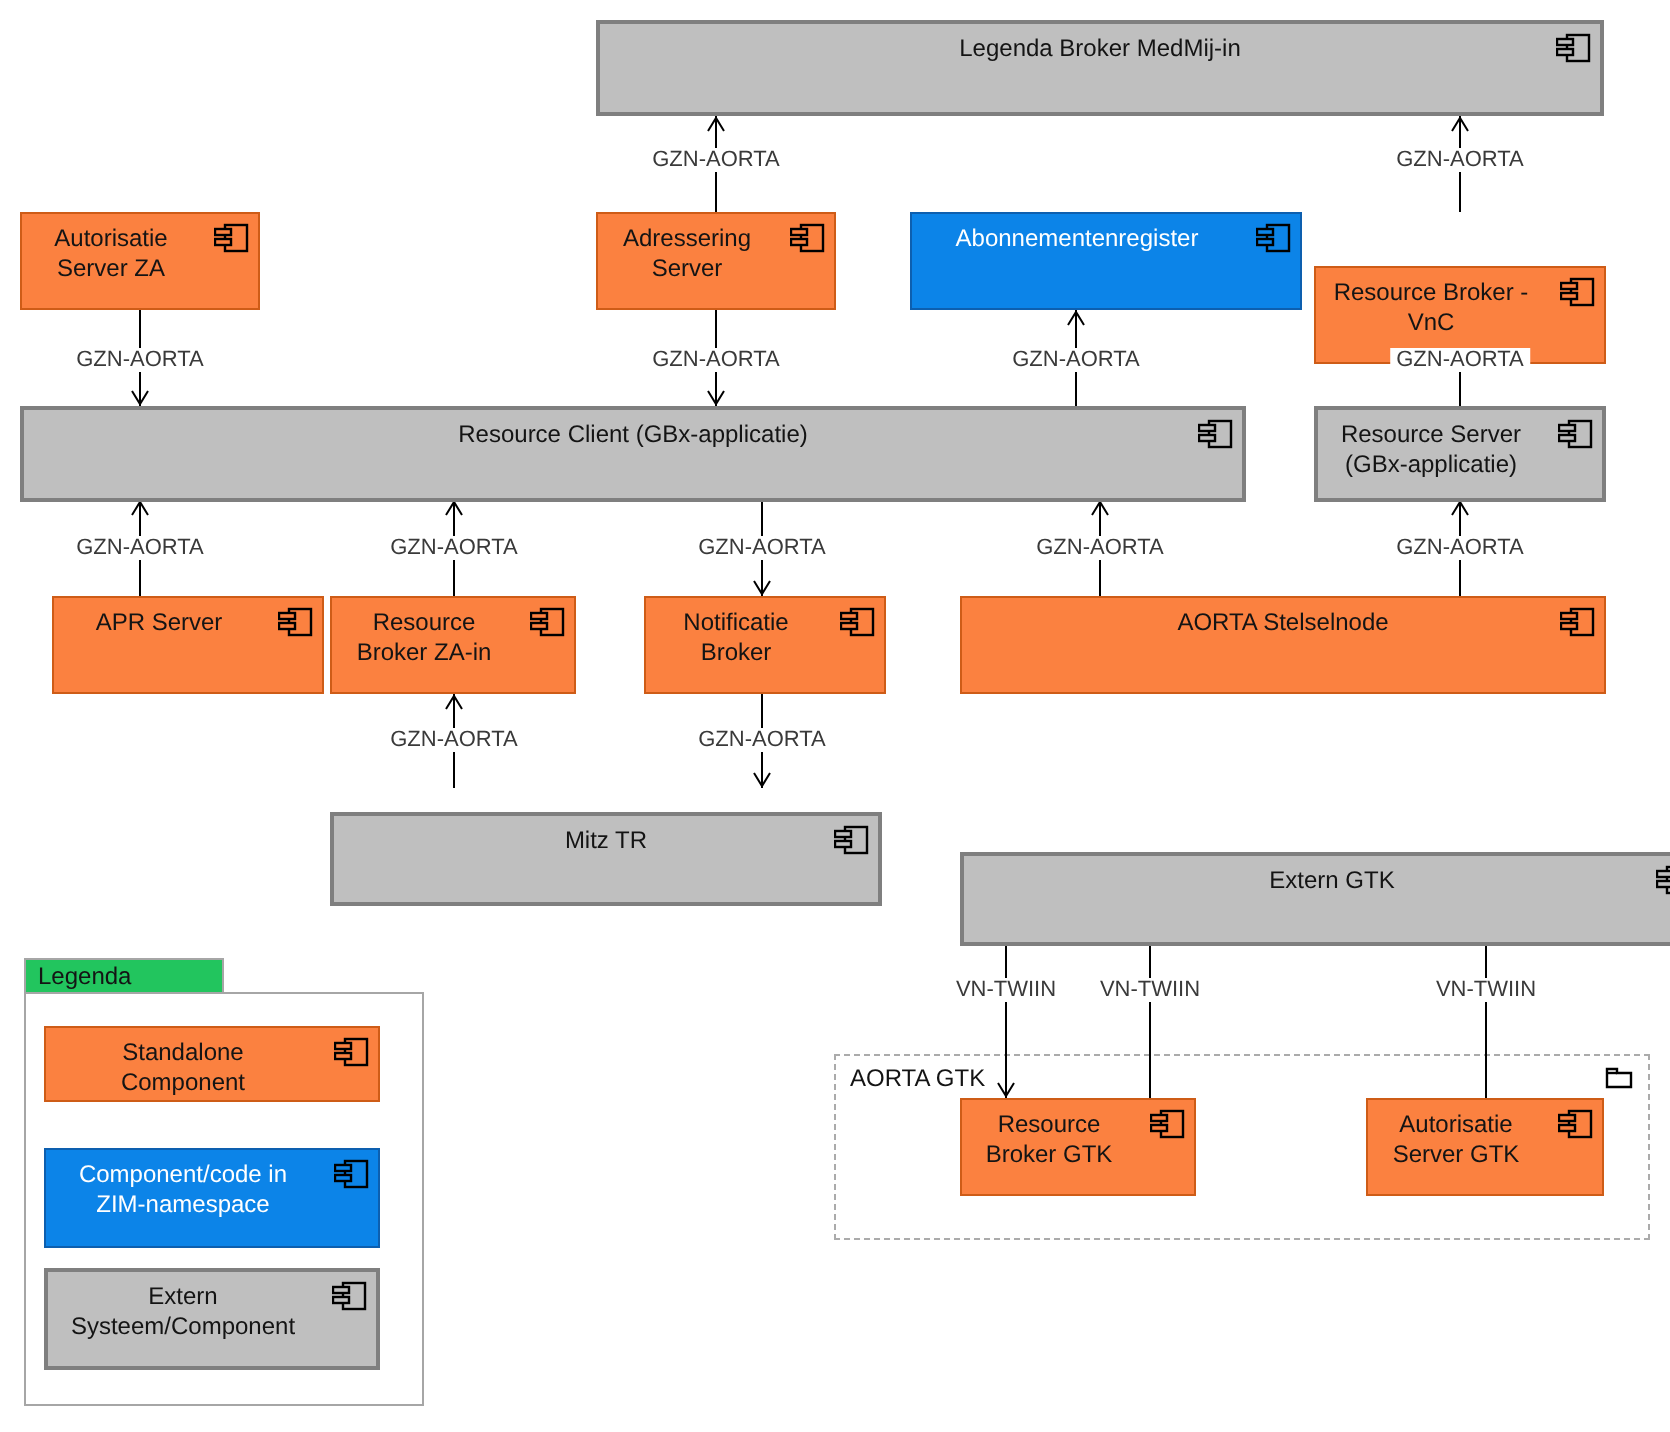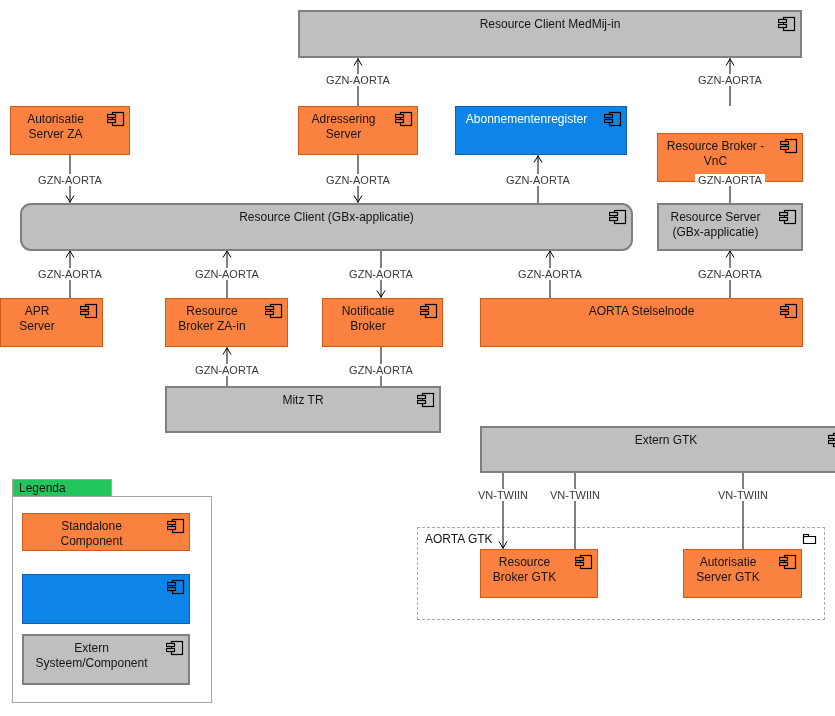--- a/index.html
+++ b/index.html
@@ -78,60 +78,60 @@
         <path d="M1.5 10.5 V1.5 H6.5 V3.5 H13.5 V10.5 Z" fill="#ffffff" stroke="#000000" stroke-width="1.2"></path>
         <line x1="1.5" y1="3.5" x2="6.5" y2="3.5" stroke="#000000" stroke-width="1.2"></line>
       </svg>
     </span>
   </div>
 
   <div class="legend-tab">
     <span>Legenda</span>
   </div>
   <div class="legend-box"></div>
-<div class="node gray" style="left: 298px; top: 10px; width: 504px; height: 48px;"><span>Resource Client MedMij-in</span><span class="cicon"><svg width="18" height="16">
+<div class="node gray" style="left: 298px; top: 10px; width: 504px; height: 48px;"><span>Legenda Broker MedMij-in</span><span class="cicon"><svg width="18" height="16">
           <rect x="5.5" y="1.5" width="11" height="13" fill="#BFBFBF" stroke="#000000" stroke-width="1.2"></rect>
           <rect x="0.5" y="3.5" width="8" height="3" fill="#BFBFBF" stroke="#000000" stroke-width="1.2"></rect>
           <rect x="0.5" y="8.5" width="8" height="3" fill="#BFBFBF" stroke="#000000" stroke-width="1.2"></rect>
         </svg></span></div>
     <div class="node orange narrow" style="left: 10px; top: 106px; width: 120px; height: 49px;"><span>Autorisatie
 Server ZA</span><span class="cicon"><svg width="18" height="16">
           <rect x="5.5" y="1.5" width="11" height="13" fill="#FB8140" stroke="#000000" stroke-width="1.2"></rect>
           <rect x="0.5" y="3.5" width="8" height="3" fill="#FB8140" stroke="#000000" stroke-width="1.2"></rect>
           <rect x="0.5" y="8.5" width="8" height="3" fill="#FB8140" stroke="#000000" stroke-width="1.2"></rect>
         </svg></span></div>
     <div class="node orange narrow" style="left: 298px; top: 106px; width: 120px; height: 49px;"><span>Adressering
 Server</span><span class="cicon"><svg width="18" height="16">
           <rect x="5.5" y="1.5" width="11" height="13" fill="#FB8140" stroke="#000000" stroke-width="1.2"></rect>
           <rect x="0.5" y="3.5" width="8" height="3" fill="#FB8140" stroke="#000000" stroke-width="1.2"></rect>
           <rect x="0.5" y="8.5" width="8" height="3" fill="#FB8140" stroke="#000000" stroke-width="1.2"></rect>
         </svg></span></div>
-    <div class="node blue narrow" style="left: 455px; top: 106px; width: 172px; height: 49px;"><span>Abonnementenregister</span><span class="cicon"><svg width="18" height="16">
+    <div class="node blue narrow" style="left: 455px; top: 106px; width: 196px; height: 49px;"><span>Abonnementenregister</span><span class="cicon"><svg width="18" height="16">
           <rect x="5.5" y="1.5" width="11" height="13" fill="#0C84E8" stroke="#000000" stroke-width="1.2"></rect>
           <rect x="0.5" y="3.5" width="8" height="3" fill="#0C84E8" stroke="#000000" stroke-width="1.2"></rect>
           <rect x="0.5" y="8.5" width="8" height="3" fill="#0C84E8" stroke="#000000" stroke-width="1.2"></rect>
         </svg></span></div>
     <div class="node orange narrow" style="left: 657px; top: 106px; width: 146px; height: 49px; margin-top: 27px;"><span>Resource Broker -
 VnC</span><span class="cicon"><svg width="18" height="16">
           <rect x="5.5" y="1.5" width="11" height="13" fill="#FB8140" stroke="#000000" stroke-width="1.2"></rect>
           <rect x="0.5" y="3.5" width="8" height="3" fill="#FB8140" stroke="#000000" stroke-width="1.2"></rect>
           <rect x="0.5" y="8.5" width="8" height="3" fill="#FB8140" stroke="#000000" stroke-width="1.2"></rect>
         </svg></span></div>
-    <div class="node gray" style="left: 20px; top: 203px; width: 613px; height: 48px; border-radius: 11px;"><span>Resource Client (GBx-applicatie)</span><span class="cicon"><svg width="18" height="16">
+    <div class="node gray" style="left: 10px; top: 203px; width: 613px; height: 48px;"><span>Resource Client (GBx-applicatie)</span><span class="cicon"><svg width="18" height="16">
           <rect x="5.5" y="1.5" width="11" height="13" fill="#BFBFBF" stroke="#000000" stroke-width="1.2"></rect>
           <rect x="0.5" y="3.5" width="8" height="3" fill="#BFBFBF" stroke="#000000" stroke-width="1.2"></rect>
           <rect x="0.5" y="8.5" width="8" height="3" fill="#BFBFBF" stroke="#000000" stroke-width="1.2"></rect>
         </svg></span></div>
     <div class="node gray narrow" style="left: 657px; top: 203px; width: 146px; height: 48px;"><span>Resource Server
 (GBx-applicatie)</span><span class="cicon"><svg width="18" height="16">
           <rect x="5.5" y="1.5" width="11" height="13" fill="#BFBFBF" stroke="#000000" stroke-width="1.2"></rect>
           <rect x="0.5" y="3.5" width="8" height="3" fill="#BFBFBF" stroke="#000000" stroke-width="1.2"></rect>
           <rect x="0.5" y="8.5" width="8" height="3" fill="#BFBFBF" stroke="#000000" stroke-width="1.2"></rect>
         </svg></span></div>
-    <div class="node orange narrow" style="left: 0; top: 298px; width: 103px; height: 49px;"><span>APR Server</span><span class="cicon"><svg width="18" height="16">
+    <div class="node orange narrow" style="left: 26px; top: 298px; width: 136px; height: 49px;"><span>APR Server</span><span class="cicon"><svg width="18" height="16">
           <rect x="5.5" y="1.5" width="11" height="13" fill="#FB8140" stroke="#000000" stroke-width="1.2"></rect>
           <rect x="0.5" y="3.5" width="8" height="3" fill="#FB8140" stroke="#000000" stroke-width="1.2"></rect>
           <rect x="0.5" y="8.5" width="8" height="3" fill="#FB8140" stroke="#000000" stroke-width="1.2"></rect>
         </svg></span></div>
     <div class="node orange narrow" style="left: 165px; top: 298px; width: 123px; height: 49px;"><span>Resource
 Broker ZA-in</span><span class="cicon"><svg width="18" height="16">
           <rect x="5.5" y="1.5" width="11" height="13" fill="#FB8140" stroke="#000000" stroke-width="1.2"></rect>
           <rect x="0.5" y="3.5" width="8" height="3" fill="#FB8140" stroke="#000000" stroke-width="1.2"></rect>
           <rect x="0.5" y="8.5" width="8" height="3" fill="#FB8140" stroke="#000000" stroke-width="1.2"></rect>
         </svg></span></div>
@@ -139,21 +139,21 @@
 Broker</span><span class="cicon"><svg width="18" height="16">
           <rect x="5.5" y="1.5" width="11" height="13" fill="#FB8140" stroke="#000000" stroke-width="1.2"></rect>
           <rect x="0.5" y="3.5" width="8" height="3" fill="#FB8140" stroke="#000000" stroke-width="1.2"></rect>
           <rect x="0.5" y="8.5" width="8" height="3" fill="#FB8140" stroke="#000000" stroke-width="1.2"></rect>
         </svg></span></div>
     <div class="node orange" style="left: 480px; top: 298px; width: 323px; height: 49px;"><span>AORTA Stelselnode</span><span class="cicon"><svg width="18" height="16">
           <rect x="5.5" y="1.5" width="11" height="13" fill="#FB8140" stroke="#000000" stroke-width="1.2"></rect>
           <rect x="0.5" y="3.5" width="8" height="3" fill="#FB8140" stroke="#000000" stroke-width="1.2"></rect>
           <rect x="0.5" y="8.5" width="8" height="3" fill="#FB8140" stroke="#000000" stroke-width="1.2"></rect>
         </svg></span></div>
-    <div class="node gray" style="left: 165px; top: 386px; width: 276px; height: 47px;"><span>Mitz TR</span><span class="cicon"><svg width="18" height="16">
+    <div class="node gray" style="left: 165px; top: 406px; width: 276px; height: 47px;"><span>Mitz TR</span><span class="cicon"><svg width="18" height="16">
           <rect x="5.5" y="1.5" width="11" height="13" fill="#BFBFBF" stroke="#000000" stroke-width="1.2"></rect>
           <rect x="0.5" y="3.5" width="8" height="3" fill="#BFBFBF" stroke="#000000" stroke-width="1.2"></rect>
           <rect x="0.5" y="8.5" width="8" height="3" fill="#BFBFBF" stroke="#000000" stroke-width="1.2"></rect>
         </svg></span></div>
     <div class="node gray" style="left: 480px; top: 394px; width: 372px; height: 47px; margin-top: 32px;"><span>Extern GTK</span><span class="cicon"><svg width="18" height="16">
           <rect x="5.5" y="1.5" width="11" height="13" fill="#BFBFBF" stroke="#000000" stroke-width="1.2"></rect>
           <rect x="0.5" y="3.5" width="8" height="3" fill="#BFBFBF" stroke="#000000" stroke-width="1.2"></rect>
           <rect x="0.5" y="8.5" width="8" height="3" fill="#BFBFBF" stroke="#000000" stroke-width="1.2"></rect>
         </svg></span></div>
     <div class="node orange narrow" style="left: 480px; top: 549px; width: 118px; height: 49px;"><span>Resource
@@ -166,21 +166,22 @@
 Server GTK</span><span class="cicon"><svg width="18" height="16">
           <rect x="5.5" y="1.5" width="11" height="13" fill="#FB8140" stroke="#000000" stroke-width="1.2"></rect>
           <rect x="0.5" y="3.5" width="8" height="3" fill="#FB8140" stroke="#000000" stroke-width="1.2"></rect>
           <rect x="0.5" y="8.5" width="8" height="3" fill="#FB8140" stroke="#000000" stroke-width="1.2"></rect>
         </svg></span></div>
     <div class="node orange narrow" style="left: 22px; top: 513px; width: 168px; height: 38px;"><span>Standalone Component</span><span class="cicon"><svg width="18" height="16">
           <rect x="5.5" y="1.5" width="11" height="13" fill="#FB8140" stroke="#000000" stroke-width="1.2"></rect>
           <rect x="0.5" y="3.5" width="8" height="3" fill="#FB8140" stroke="#000000" stroke-width="1.2"></rect>
           <rect x="0.5" y="8.5" width="8" height="3" fill="#FB8140" stroke="#000000" stroke-width="1.2"></rect>
         </svg></span></div>
-    <div class="node blue narrow" style="left: 22px; top: 574px; width: 168px; height: 50px;"><span class="cicon"><svg width="18" height="16">
+    <div class="node blue narrow" style="left: 22px; top: 574px; width: 168px; height: 50px;"><span>Component/code in
+ZIM-namespace</span><span class="cicon"><svg width="18" height="16">
           <rect x="5.5" y="1.5" width="11" height="13" fill="#0C84E8" stroke="#000000" stroke-width="1.2"></rect>
           <rect x="0.5" y="3.5" width="8" height="3" fill="#0C84E8" stroke="#000000" stroke-width="1.2"></rect>
           <rect x="0.5" y="8.5" width="8" height="3" fill="#0C84E8" stroke="#000000" stroke-width="1.2"></rect>
         </svg></span></div>
     <div class="node gray narrow" style="left: 22px; top: 634px; width: 168px; height: 51px;"><span>Extern
 Systeem/Component</span><span class="cicon"><svg width="18" height="16">
           <rect x="5.5" y="1.5" width="11" height="13" fill="#BFBFBF" stroke="#000000" stroke-width="1.2"></rect>
           <rect x="0.5" y="3.5" width="8" height="3" fill="#BFBFBF" stroke="#000000" stroke-width="1.2"></rect>
           <rect x="0.5" y="8.5" width="8" height="3" fill="#BFBFBF" stroke="#000000" stroke-width="1.2"></rect>
         </svg></span></div>

